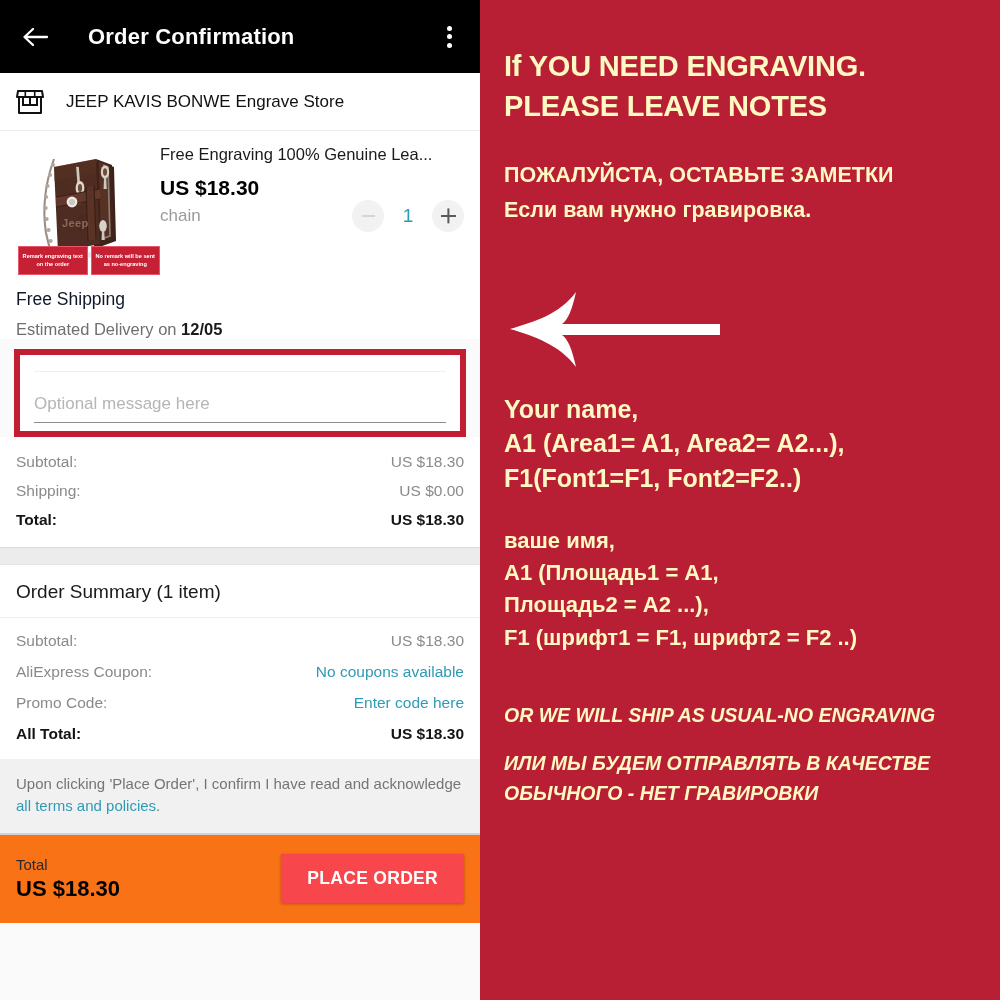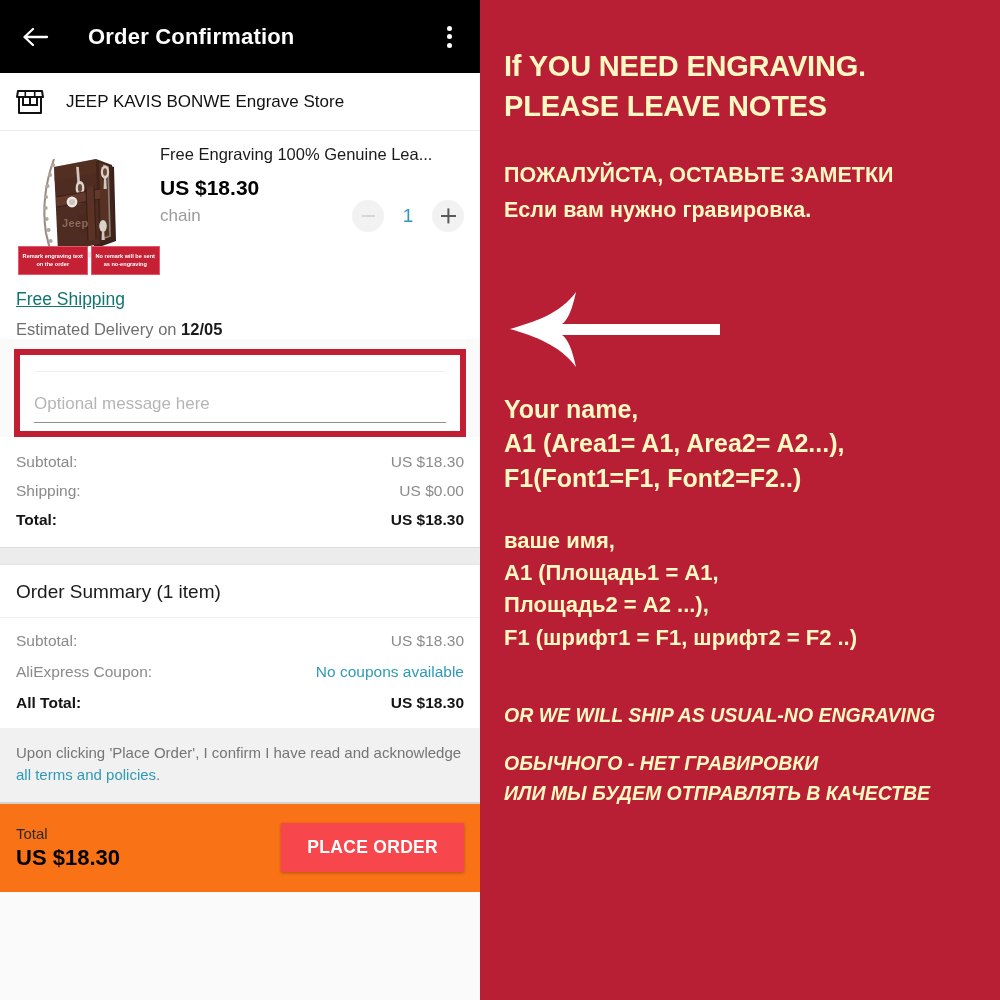--- a/index.html
+++ b/index.html
@@ -83,21 +83,21 @@
     background: #f2f2f2; display: flex; align-items: center; justify-content: center;
   }
   .circ.minus span { display:block; width: 13px; height: 1.6px; background: #d6d6d6; }
   .circ.plus { background: #f2f2f2; position: relative; }
   .circ.plus span { display:block; width: 15px; height: 1.8px; background: #5a5a5a; }
   .circ.plus span.v { position: absolute; transform: rotate(90deg); }
   .qty { font-size: 19px; color: #2f9ab5; width: 48px; text-align: center; }
 
   
   .shipblock { background: #fff; padding: 6px 16px 0 16px; }
-  .free-ship { color: #0f766e; font-size: 17.5px; text-decoration: underline; }
+  .free-ship { color: #0f172a; font-size: 17.5px; }
   .eta { margin-top: 10px; font-size: 16.5px; color: #6f6f6f; }
   .eta b { color: #1a1a1a; font-weight: bold; }
 
   
   .msg-wrap {
     margin: 10px 14px 0 14px;
     border: 6px solid #c11e34; background: #fff;
     padding: 2px 0 8px 0;
   }
   .msg-inner { padding: 0 14px; }
@@ -343,20 +343,24 @@
     <div class="summary-head">Order Summary (1 item)</div>
     <div class="summary-body">
       <div class="srow">
         <span class="k">Subtotal:</span>
         <span class="v">US $18.30</span>
       </div>
       <div class="srow">
         <span class="k">AliExpress Coupon:</span>
         <span class="v link">No coupons available</span>
       </div>
+      <div class="srow">
+        <span class="k">Promo Code:</span>
+        <span class="v link">Enter code here</span>
+      </div>
       <div class="srow strong">
         <span class="k">All Total:</span>
         <span class="v">US $18.30</span>
       </div>
     </div>
 
     <div class="terms">
       <span>Upon clicking 'Place Order', I confirm I have read and acknowledge </span><span class="lnk">all terms and policies</span><span>.</span>
     </div>
 
@@ -395,18 +399,18 @@
     <div class="p-ru2">
       <span class="nowrap-line">ваше имя,</span>
       <span class="nowrap-line">A1 (Площадь1 = A1,</span>
       <span class="nowrap-line">Площадь2 = A2 ...),</span>
       <span class="nowrap-line">F1 (шрифт1 = F1, шрифт2 = F2 ..)</span>
     </div>
 
     <div class="p-foot1">OR WE WILL SHIP AS USUAL-NO ENGRAVING</div>
 
     <div class="p-foot2">
+      <span class="nowrap-line">ИЛИ МЫ БУДЕМ ОТПРАВЛЯТЬ В КАЧЕСТВЕ</span>
       <span class="nowrap-line">ОБЫЧНОГО - НЕТ ГРАВИРОВКИ</span>
-      <span class="nowrap-line">ИЛИ МЫ БУДЕМ ОТПРАВЛЯТЬ В КАЧЕСТВЕ</span>
     </div>
   </div>
 
 </div>
 
 </body></html>

